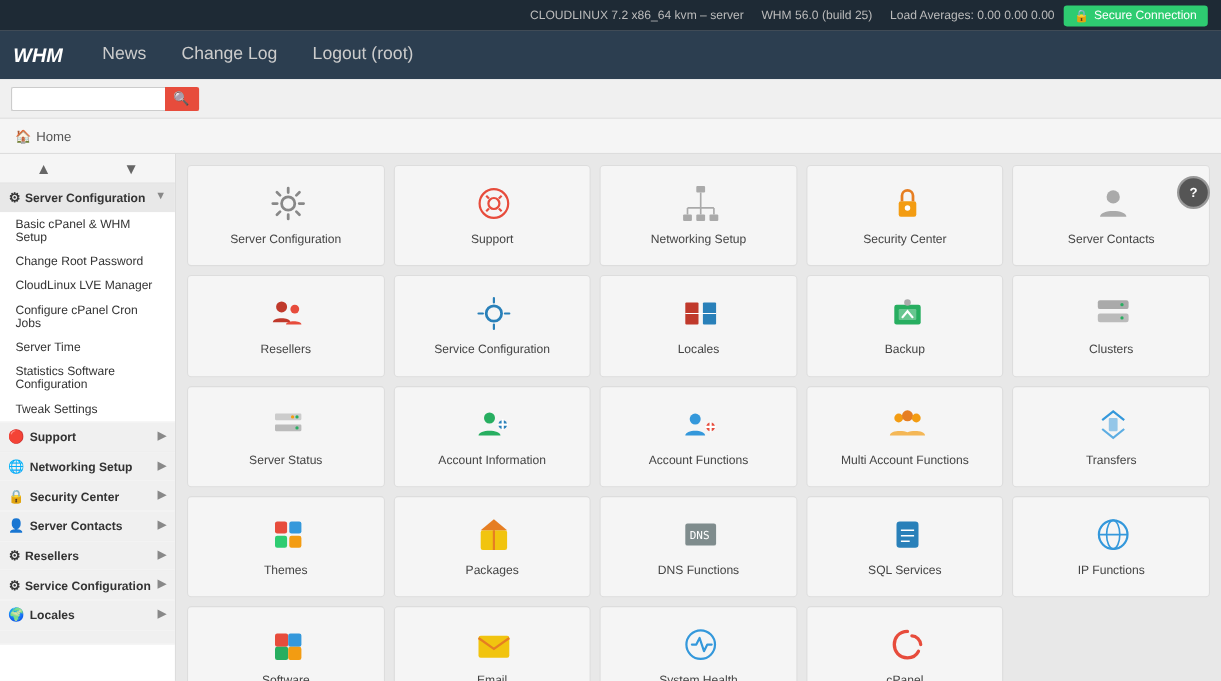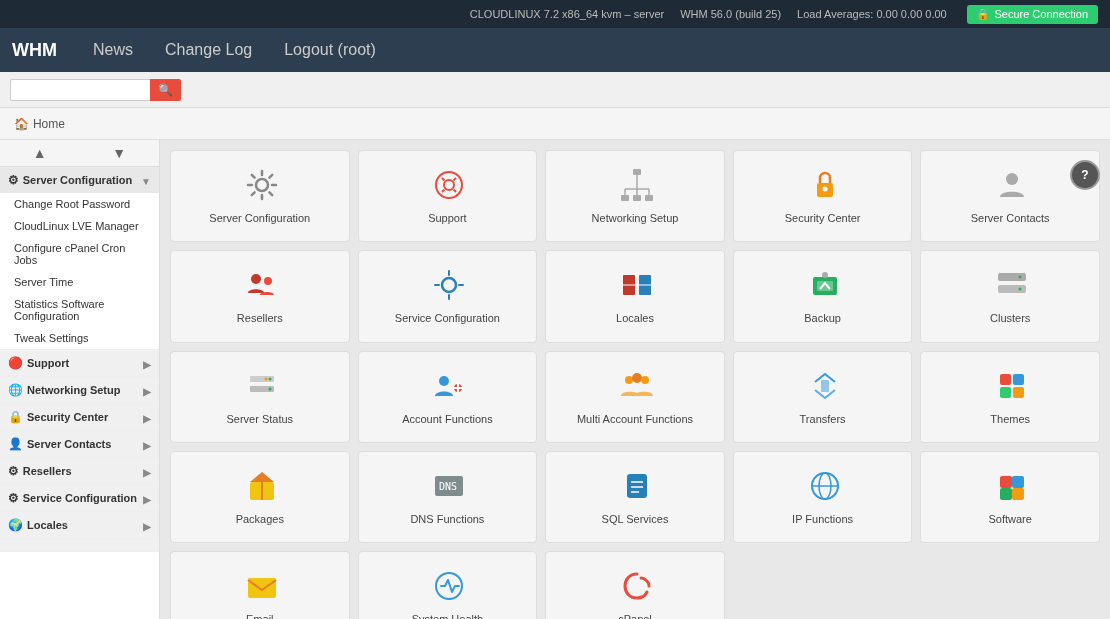--- a/index.html
+++ b/index.html
@@ -7,21 +7,21 @@
 
     
     .top-bar {
       background: #1e2a35;
       color: #aaa;
       font-size: 11px;
       padding: 5px 12px;
       display: flex;
       align-items: center;
       justify-content: flex-end;
-      gap: 20px;
+      gap: 8px;
       height: 28px;
     }
     .top-bar .server-info { display: flex; gap: 16px; align-items: center; }
     .top-bar .server-info span { color: #bbb; }
     .top-bar .secure-btn {
       background: #2ecc71;
       color: #fff;
       padding: 3px 10px;
       border-radius: 3px;
       font-size: 11px;
@@ -34,20 +34,21 @@
       display: flex;
       align-items: center;
       padding: 0 12px;
       height: 44px;
       gap: 20px;
     }
     .nav-bar .logo {
       color: #fff;
       font-size: 18px;
       font-weight: bold;
+      font-style: italic;
       margin-right: 10px;
     }
     .nav-bar a {
       color: #ccc;
       text-decoration: none;
       font-size: 16px;
       padding: 4px 6px;
     }
 
     
@@ -121,21 +122,21 @@
       font-size: 14px;
       color: #666;
       border: none;
       background: none;
     }
     .sidebar-section {
       border-bottom: 1px solid #eee;
     }
     .sidebar-section-header {
       display: flex;
-      align-items: flex-end;
+      align-items: flex-start;
       justify-content: space-between;
       padding: 6px 8px;
       background: #f0f0f0;
       cursor: pointer;
       font-size: 11px;
       font-weight: bold;
       color: #333;
     }
     .sidebar-section-header.active {
       background: #e8e8e8;
@@ -262,20 +263,21 @@
       <button class="sidebar-nav-btn">▲</button>
       <button class="sidebar-nav-btn">▼</button>
     </div>
 
     <div class="sidebar-section">
       <div class="sidebar-section-header active">
         <span><span class="section-icon">⚙</span><span>Server Configuration</span></span>
         <span class="arrow">▼</span>
       </div>
       <div class="sidebar-sub-items">
+        <a class="sidebar-sub-item">Basic cPanel &amp; WHM Setup</a>
         <a class="sidebar-sub-item">Change Root Password</a>
         <a class="sidebar-sub-item">CloudLinux LVE Manager</a>
         <a class="sidebar-sub-item">Configure cPanel Cron Jobs</a>
         <a class="sidebar-sub-item">Server Time</a>
         <a class="sidebar-sub-item">Statistics Software Configuration</a>
         <a class="sidebar-sub-item">Tweak Settings</a>
       </div>
     </div>
 
     <div class="sidebar-section">
@@ -455,20 +457,31 @@
               <circle cx="26" cy="11" r="1.5" fill="#27ae60"></circle>
               <circle cx="26" cy="21" r="1.5" fill="#27ae60"></circle>
               <circle cx="22" cy="11" r="1.5" fill="#f39c12"></circle>
             </svg>
           </div>
     <div class="item-label">Server Status</div>
   </div>
         <div class="grid-item">
     <div class="item-icon">
             <svg viewBox="0 0 36 36" class="icon-svg">
+              <circle cx="14" cy="12" r="5" fill="#27ae60"></circle>
+              <path d="M4 28c0-6 20-6 20 0" fill="#27ae60"></path>
+              <circle cx="26" cy="18" r="4" fill="#2980b9"></circle>
+              <path d="M26 14v8M22 18h8" stroke="#fff" stroke-width="2" stroke-linecap="round"></path>
+            </svg>
+          </div>
+    <div class="item-label">Account Information</div>
+  </div>
+        <div class="grid-item">
+    <div class="item-icon">
+            <svg viewBox="0 0 36 36" class="icon-svg">
               <circle cx="13" cy="13" r="5" fill="#3498db"></circle>
               <path d="M4 28c0-6 18-6 18 0" fill="#3498db"></path>
               <circle cx="27" cy="20" r="4" fill="#e74c3c"></circle>
               <path d="M27 16v8M23 20h8" stroke="#fff" stroke-width="2" stroke-linecap="round"></path>
             </svg>
           </div>
     <div class="item-label">Account Functions</div>
   </div>
         <div class="grid-item">
     <div class="item-icon">

